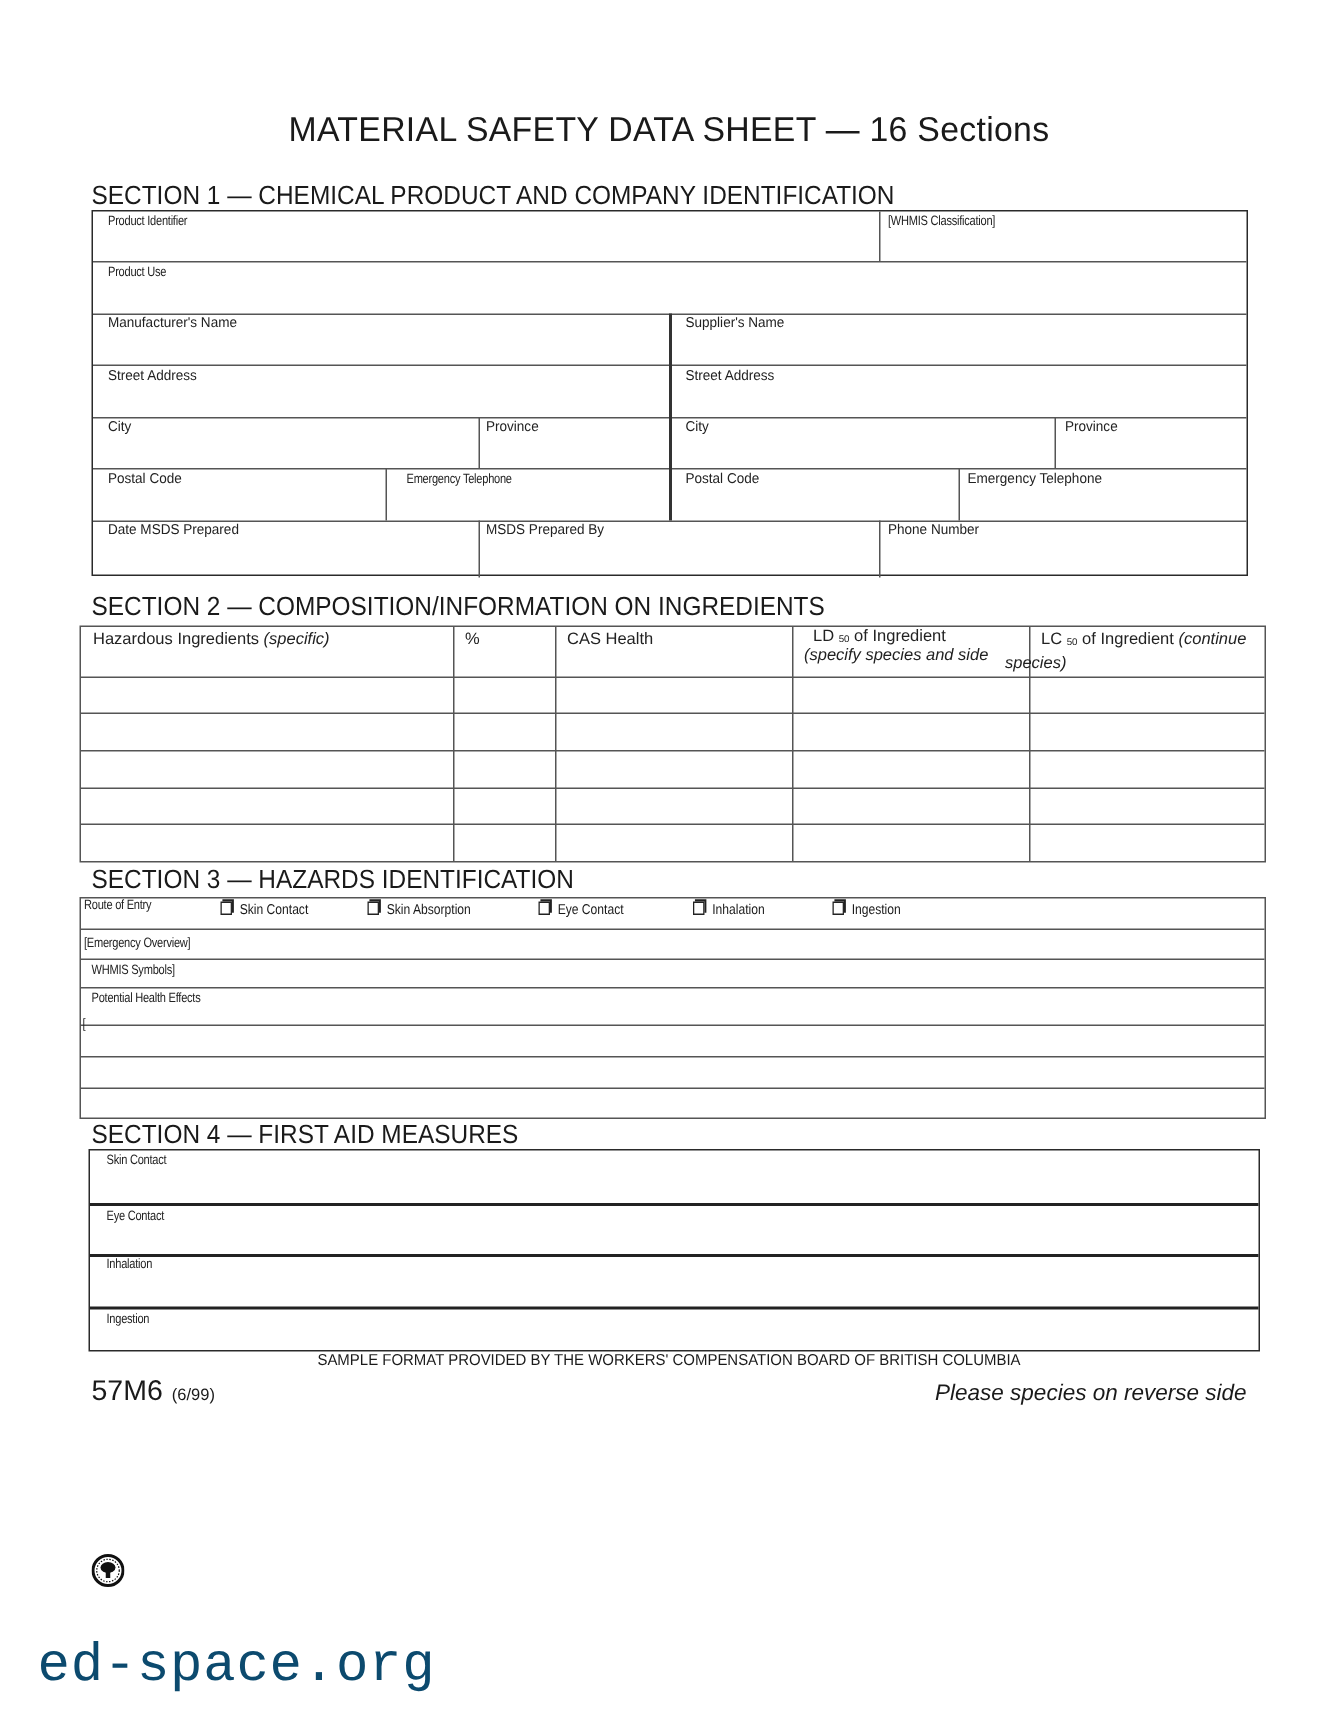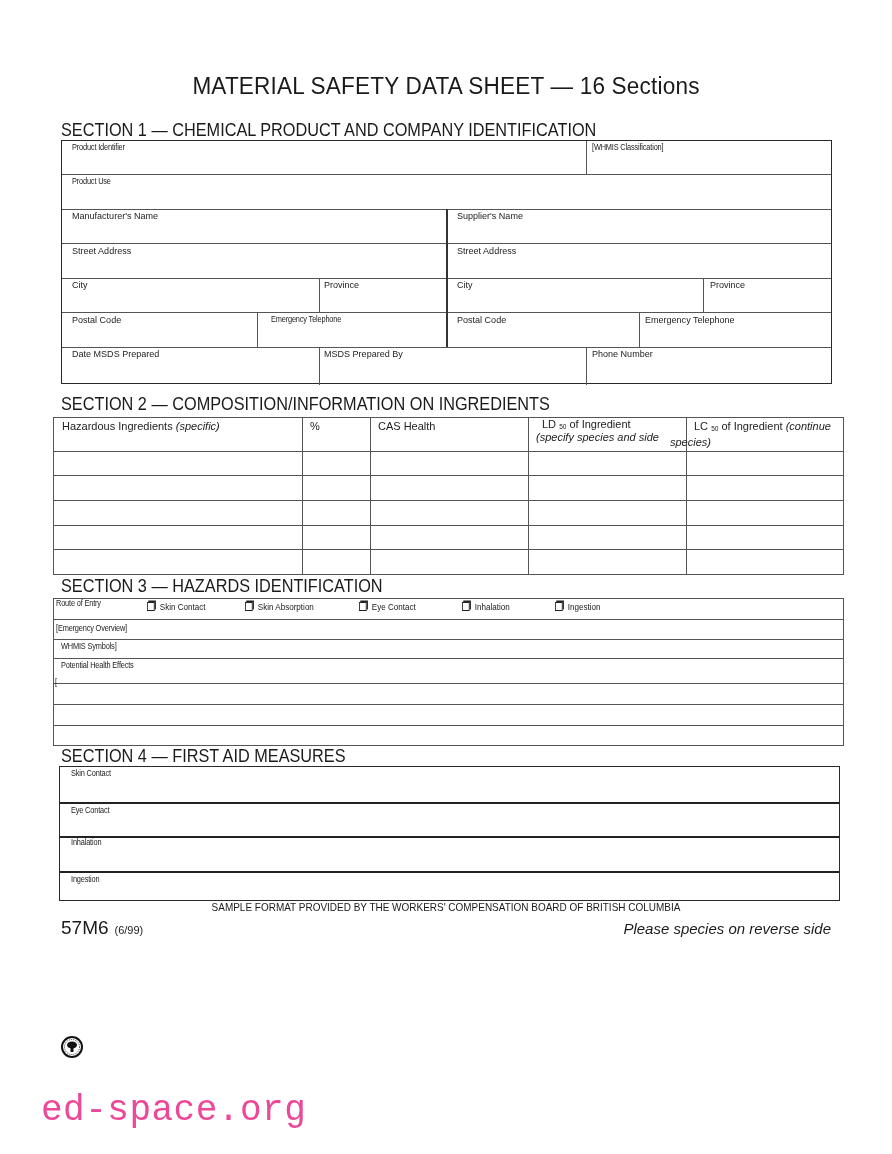--- a/index.html
+++ b/index.html
@@ -17,21 +17,21 @@
   .lbl.cond { font-size: 9px; transform: scaleX(0.82); letter-spacing: -0.2px; }
   .lbl2 { position: absolute; font-size: 11px; white-space: nowrap; color: #222; line-height: 14px; }
   .ital { font-style: italic; }
   .sub { font-size: 6.5px; vertical-align: -1px; }
   .cb { display: inline-block; width: 7px; height: 7px; border: 1.2px solid #222; box-shadow: 1.5px -1.5px 0 #222; vertical-align: -1px; margin-right: 6px; background: #fff; }
   .route-item { position: absolute; top: 601px; font-size: 9.5px; white-space: nowrap; transform-origin: left; transform: scaleX(0.85); }
   .footer-center { left: 0; width: 892px; text-align: center; top: 901px; font-size: 10.5px; transform: scaleX(0.95); }
   .formno { left: 61px; top: 917px; font-size: 19px; }
   .formno .date { font-size: 11px; margin-left: 6px; }
   .continue { right: 61px; top: 920px; font-size: 15px; font-style: italic; }
-  .watermark { left: 41px; top: 1090px; font-family: "Liberation Mono", monospace; font-size: 36px; color: #ec4899; letter-spacing: 0.5px; }
+  .watermark { left: 25px; top: 1090px; font-family: "Liberation Mono", monospace; font-size: 36px; color: #0c4a6e; letter-spacing: 0.5px; }
   .logo { left: 61px; top: 1036px; width: 22px; height: 22px; }
 </style>
 </head>
 <body>
 
 <div class="abs title">MATERIAL SAFETY DATA SHEET — 16 Sections</div>
 
 <div class="abs sec-head" style="left:61px; top:120px;">SECTION 1 — CHEMICAL PRODUCT AND COMPANY IDENTIFICATION</div>
 <div class="abs box" style="left:61px; top:140px; width:771px; height:244px;">
   <div class="hline" style="left:0; right:0; top:33px;"></div>

